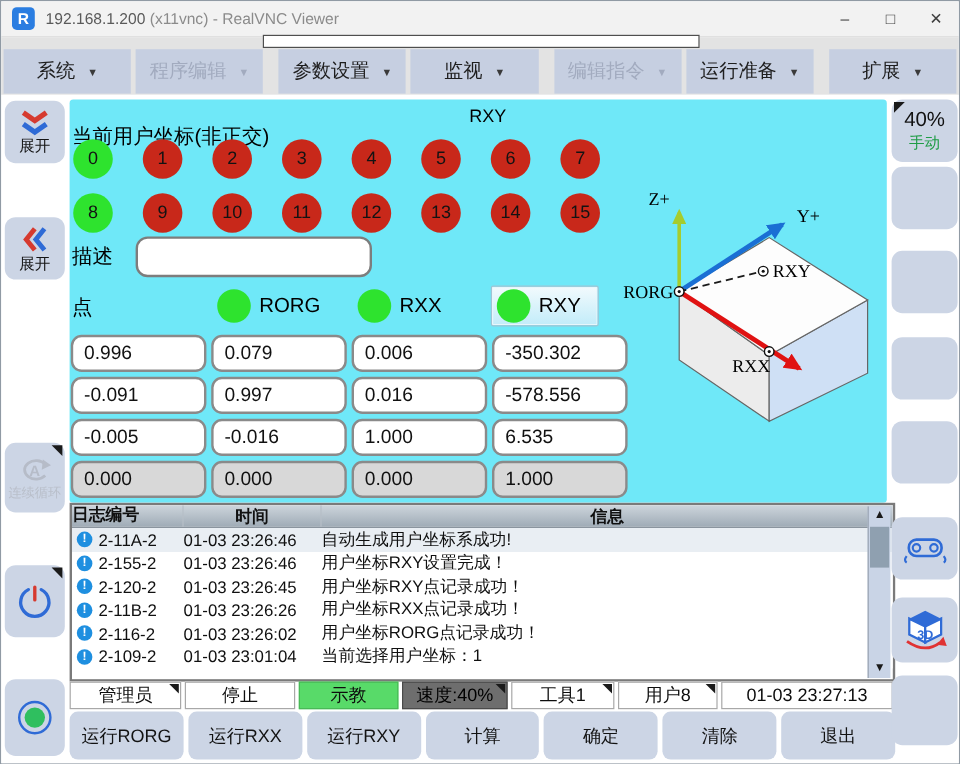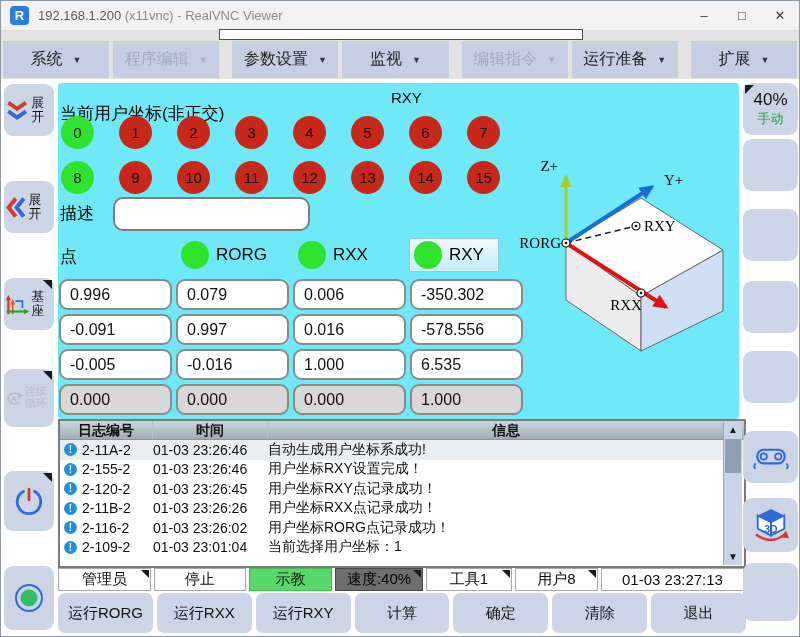--- a/index.html
+++ b/index.html
@@ -23,21 +23,21 @@
   .menu-items { position:absolute; left:2px; right:2px; top:10px; height:37px; display:flex; gap:4px; }
   .menu-btn { flex:1; background:#c6cfe1; display:flex; align-items:center; justify-content:center; gap:10px; font-size:16px; color:#1e1e1e; cursor:pointer; }
   .menu-btn:nth-child(3), .menu-btn:nth-child(5), .menu-btn:nth-child(7) { margin-left:9px; }
   .menu-btn .caret { font-size:9px; color:#3a3a3a; }
   .menu-btn.disabled, .menu-btn.disabled .caret { color:#a2abbf; }
 
   
   .workspace { position:absolute; top:78px; left:0; width:800px; height:559px; background:#fff; }
 
   
-  .rail-btn { position:absolute; left:3px; width:50px; background:#ccd5e5; border-radius:9px; display:flex; flex-direction:row; align-items:center; justify-content:center; gap:1px; cursor:pointer; }
+  .rail-btn { position:absolute; left:3px; width:50px; background:#ccd5e5; border-radius:9px; display:flex; flex-direction:column; align-items:center; justify-content:center; gap:1px; cursor:pointer; }
   .rail-label { font-size:13px; color:#141414; line-height:1.05; }
   .rail-btn.disabled .rail-label { color:#b9bfca; font-size:11px; }
   .corner-tr { position:absolute; top:2px; right:2px; width:0; height:0; border-top:9px solid #1a1a1a; border-left:9px solid transparent; }
   .corner-tl { position:absolute; top:2px; left:2px; width:0; height:0; border-top:9px solid #1a1a1a; border-right:9px solid transparent; }
   .right-rail-btn { position:absolute; left:742px; width:55px; background:#ccd5e5; border-radius:9px; display:flex; flex-direction:column; align-items:center; justify-content:center; cursor:pointer; }
   .speed-pct { font-size:17px; color:#111; }
   .speed-mode { font-size:13px; color:#1f9d46; }
 
   
   .cyan-panel { position:absolute; left:57px; top:4px; width:681px; height:336px; background:#6fe8f8; border-radius:3px; }
@@ -53,21 +53,21 @@
   .pt-dot { width:28px; height:28px; border-radius:50%; background:#2ee32e; }
   .pt-lbl { font-size:17px; color:#000; }
   .pt-group.selected { background:linear-gradient(180deg,#f2fafd,#c2ecf9); border:1px solid #9fc4d4; border-radius:2px; padding:0 14px 0 4px; box-shadow:0 0 0 1px #e8f6fb inset; }
   .matrix { position:absolute; left:1px; top:196px; display:grid; grid-template-columns:repeat(4,113px); grid-auto-rows:31px; column-gap:4px; row-gap:4px; }
   .mcell { background:#fff; border:2px solid #8a8a8a; border-radius:9px; font-size:16px; color:#111; padding-left:9px; display:flex; align-items:center; }
   .mcell.mdis { background:#d8d8d8; }
 
   
   .log-table { position:absolute; left:57px; top:340px; width:688px; height:149px; background:#fff; border:2px solid #7a7a7a; overflow:hidden; }
   .log-header { display:flex; height:19px; background:linear-gradient(180deg,#cdd5dc,#9fabb6); border-bottom:1px solid #8a949e; font-size:14px; font-weight:bold; color:#101010; }
-  .lh-c1 { width:93px; text-align:center; line-height:19px; border-right:1px solid #b7bfc7; }
+  .lh-c1 { width:93px; text-align:left; line-height:19px; border-right:1px solid #b7bfc7;font-family:Liberation Mono, monospace; }
   .lh-c2 { width:115px; text-align:center; line-height:19px; border-right:1px solid #b7bfc7; }
   .lh-c3 { flex:1; text-align:center; line-height:19px; }
   .log-row { display:flex; align-items:center; height:19.5px; font-size:14px; color:#101010; cursor:pointer; background:#fff; }
   .log-row.sel { background:#e9eef3; }
   .log-icon { width:13px; height:13px; margin-left:4px; border-radius:50%; background:#1e8fe0; color:#fff; font-size:10px; font-weight:bold; text-align:center; line-height:13px; flex:0 0 13px; }
   .lr-id { width:76px; padding-left:5px; }
   .lr-time { width:115px; }
   .lr-msg { flex:1; }
   .vscroll { position:absolute; right:2px; top:1px; bottom:1px; width:19px; background:#c9d4e6; border-left:1px solid #9aa4b2; }
   .sarr { position:absolute; left:0; right:0; height:16px; text-align:center; font-size:10px; color:#1a1a1a; line-height:16px; cursor:pointer; }
@@ -143,33 +143,20 @@
           <path d="M5 13 L15 20 L25 13" stroke="#2f6bd6" stroke-width="4.5" fill="none"></path>
         </svg>
       <span class="rail-label">展开</span>
     </div>
     <div class="rail-btn" style="top:102px;height:52px;">
       <svg width="24" height="25" viewBox="0 0 24 28">
           <path d="M12 4 L4 14 L12 24" stroke="#d63a2f" stroke-width="4.5" fill="none"></path>
           <path d="M21 4 L13 14 L21 24" stroke="#2f6bd6" stroke-width="4.5" fill="none"></path>
         </svg>
       <span class="rail-label">展开</span>
-    </div>
-    <div class="rail-btn" style="top:199px;height:52px;">
-      <span class="corner-tr"></span>
-      <svg width="30" height="25" viewBox="0 0 30 26">
-        <line x1="5" y1="24" x2="5" y2="6" stroke="#e03020" stroke-width="2.4"></line>
-          <polygon points="5,2 2,8 8,8" fill="#e03020"></polygon>
-        <line x1="10" y1="24" x2="10" y2="11" stroke="#e05a20" stroke-width="2"></line>
-          <polygon points="10,7 7,13 13,13" fill="#e05a20"></polygon>
-        <line x1="3" y1="21" x2="25" y2="21" stroke="#1fa32a" stroke-width="2.4"></line>
-          <polygon points="29,21 23,18 23,24" fill="#1fa32a"></polygon>
-        <path d="M13 9 h8 v8" fill="none" stroke="#2f6bd6" stroke-width="2"></path>
-      </svg>
-      <span class="rail-label">基座</span>
     </div>
     <div class="rail-btn disabled" style="top:290px;height:58px;">
       <span class="corner-tr"></span>
       <svg width="30" height="27" viewBox="0 0 30 28">
         <path d="M24 9 A 10 8 0 1 0 24 19" fill="none" stroke="#b6bcc8" stroke-width="2.4"></path>
         <polygon points="22,5 29,10 21,14" fill="#b6bcc8"></polygon>
         <text x="15" y="19" text-anchor="middle" font-size="13" fill="#b6bcc8" font-weight="bold">A</text>
       </svg>
       <span class="rail-label">连续循环</span>
     </div>

